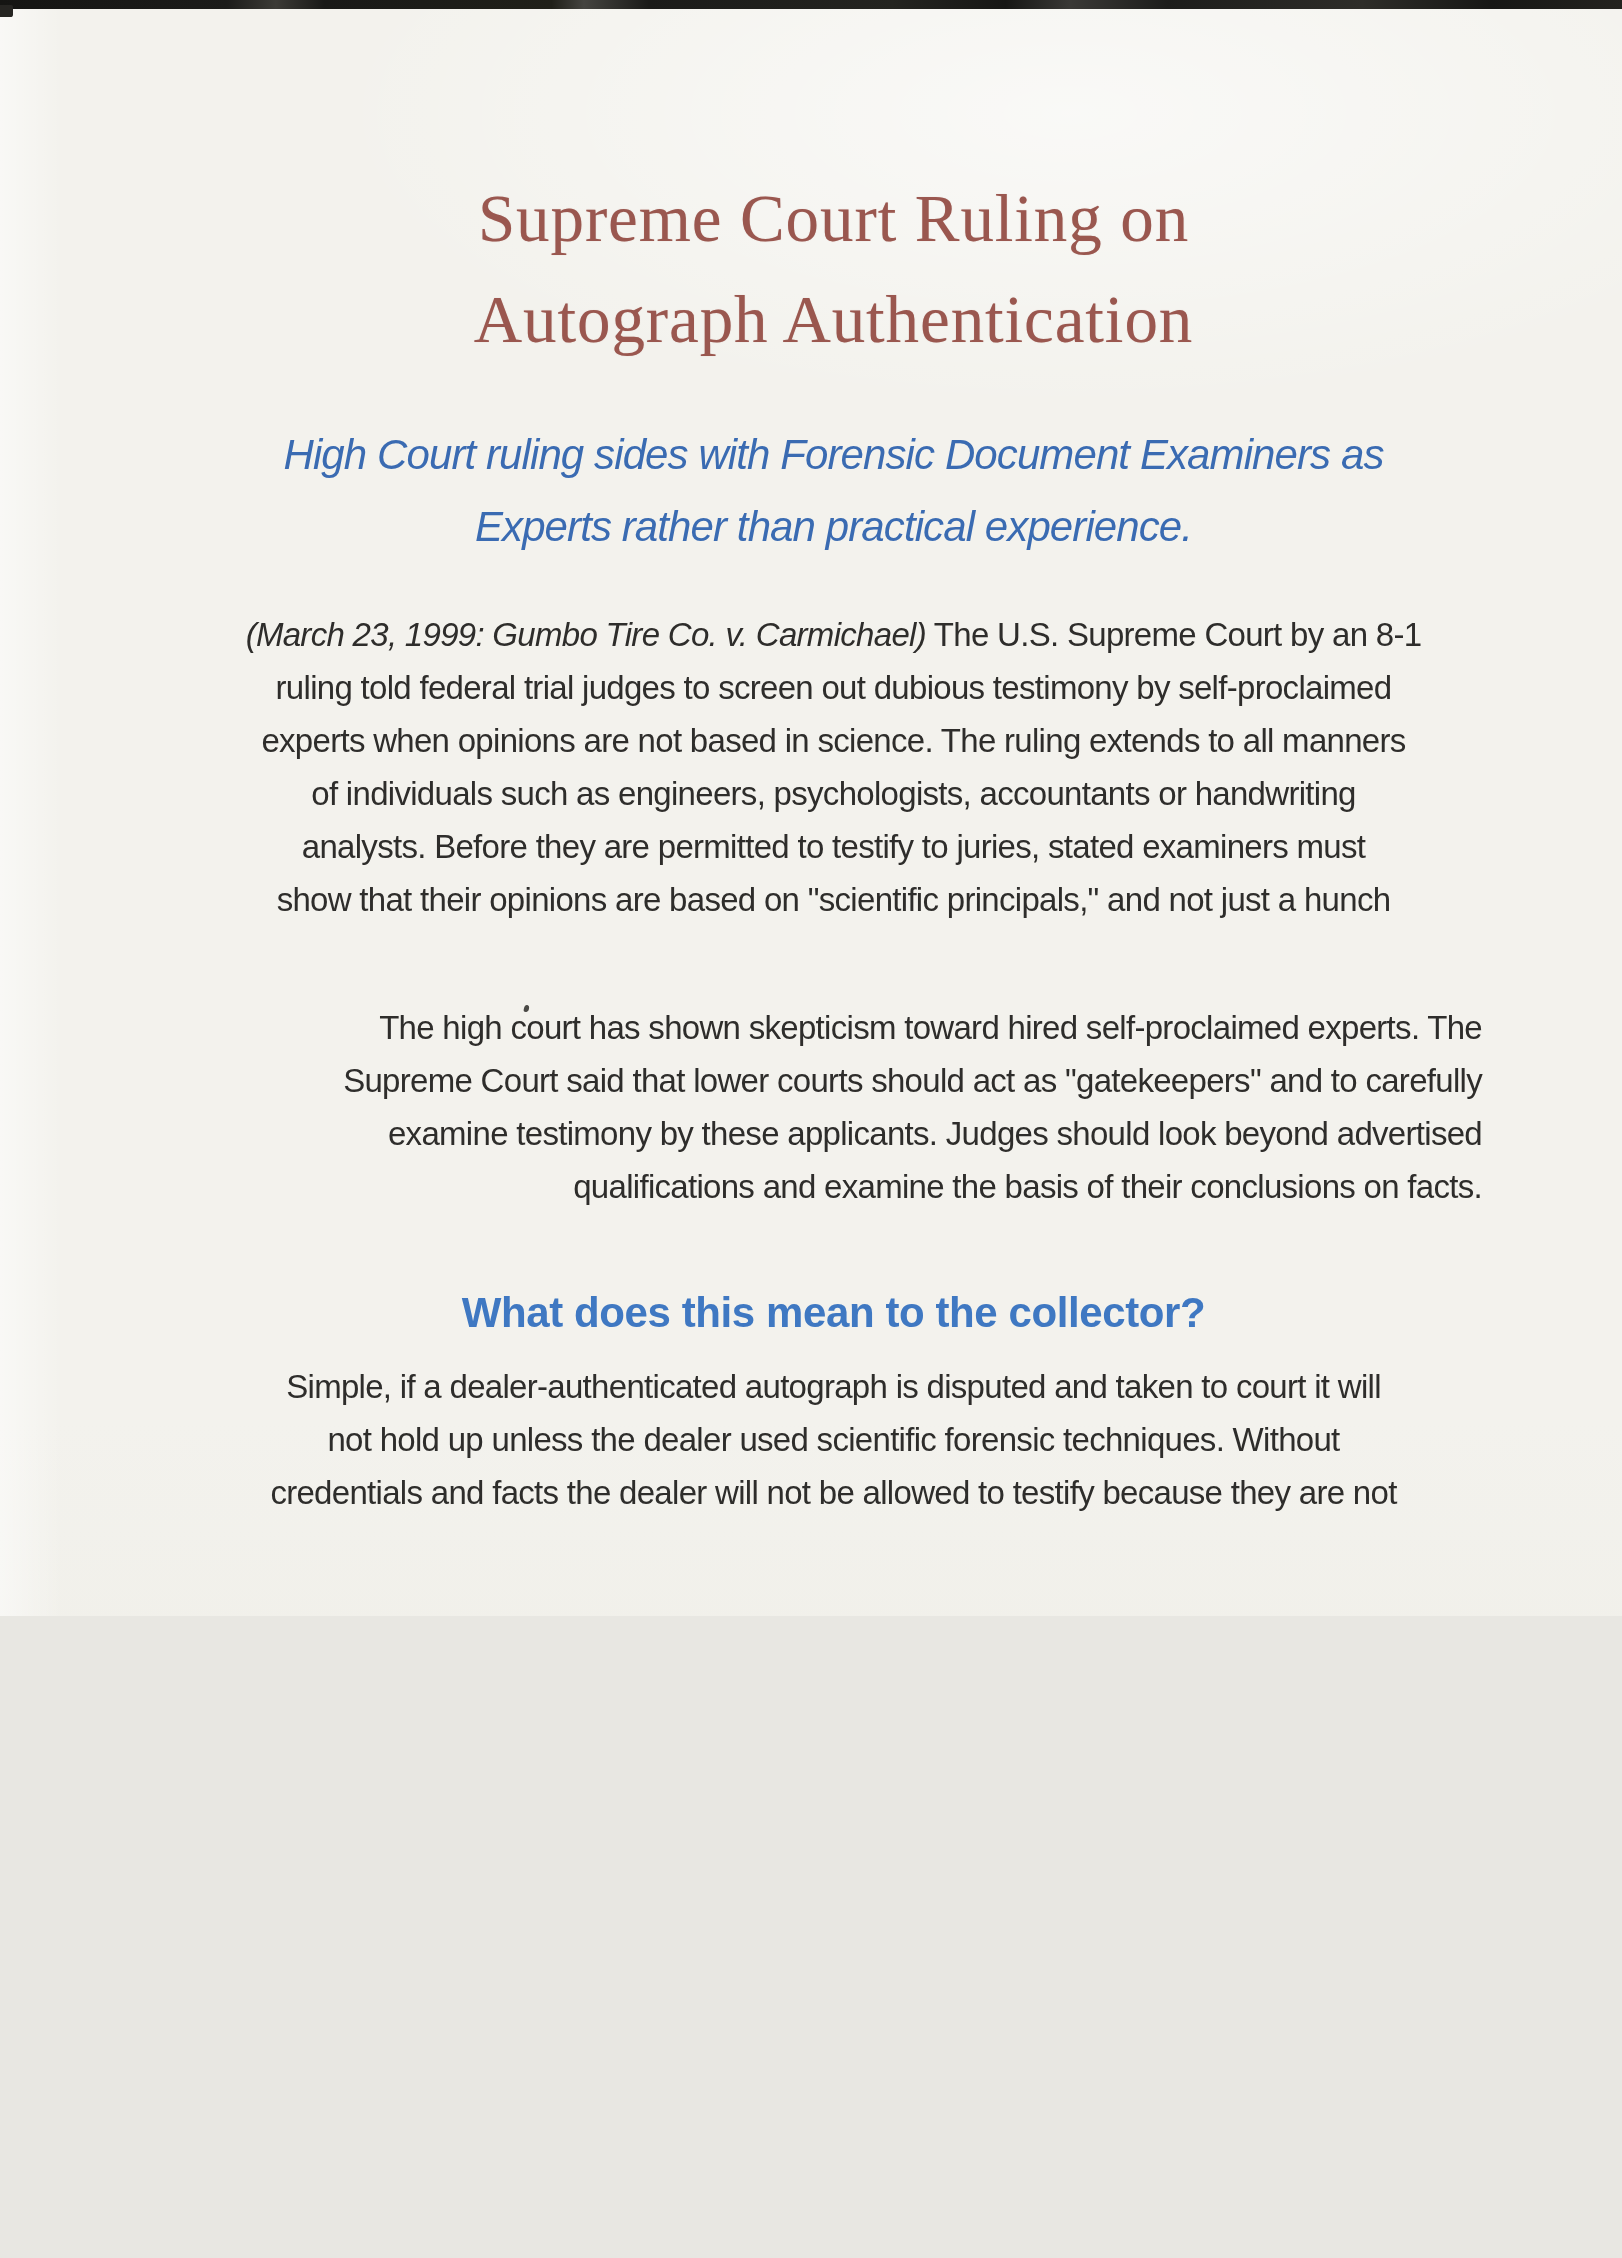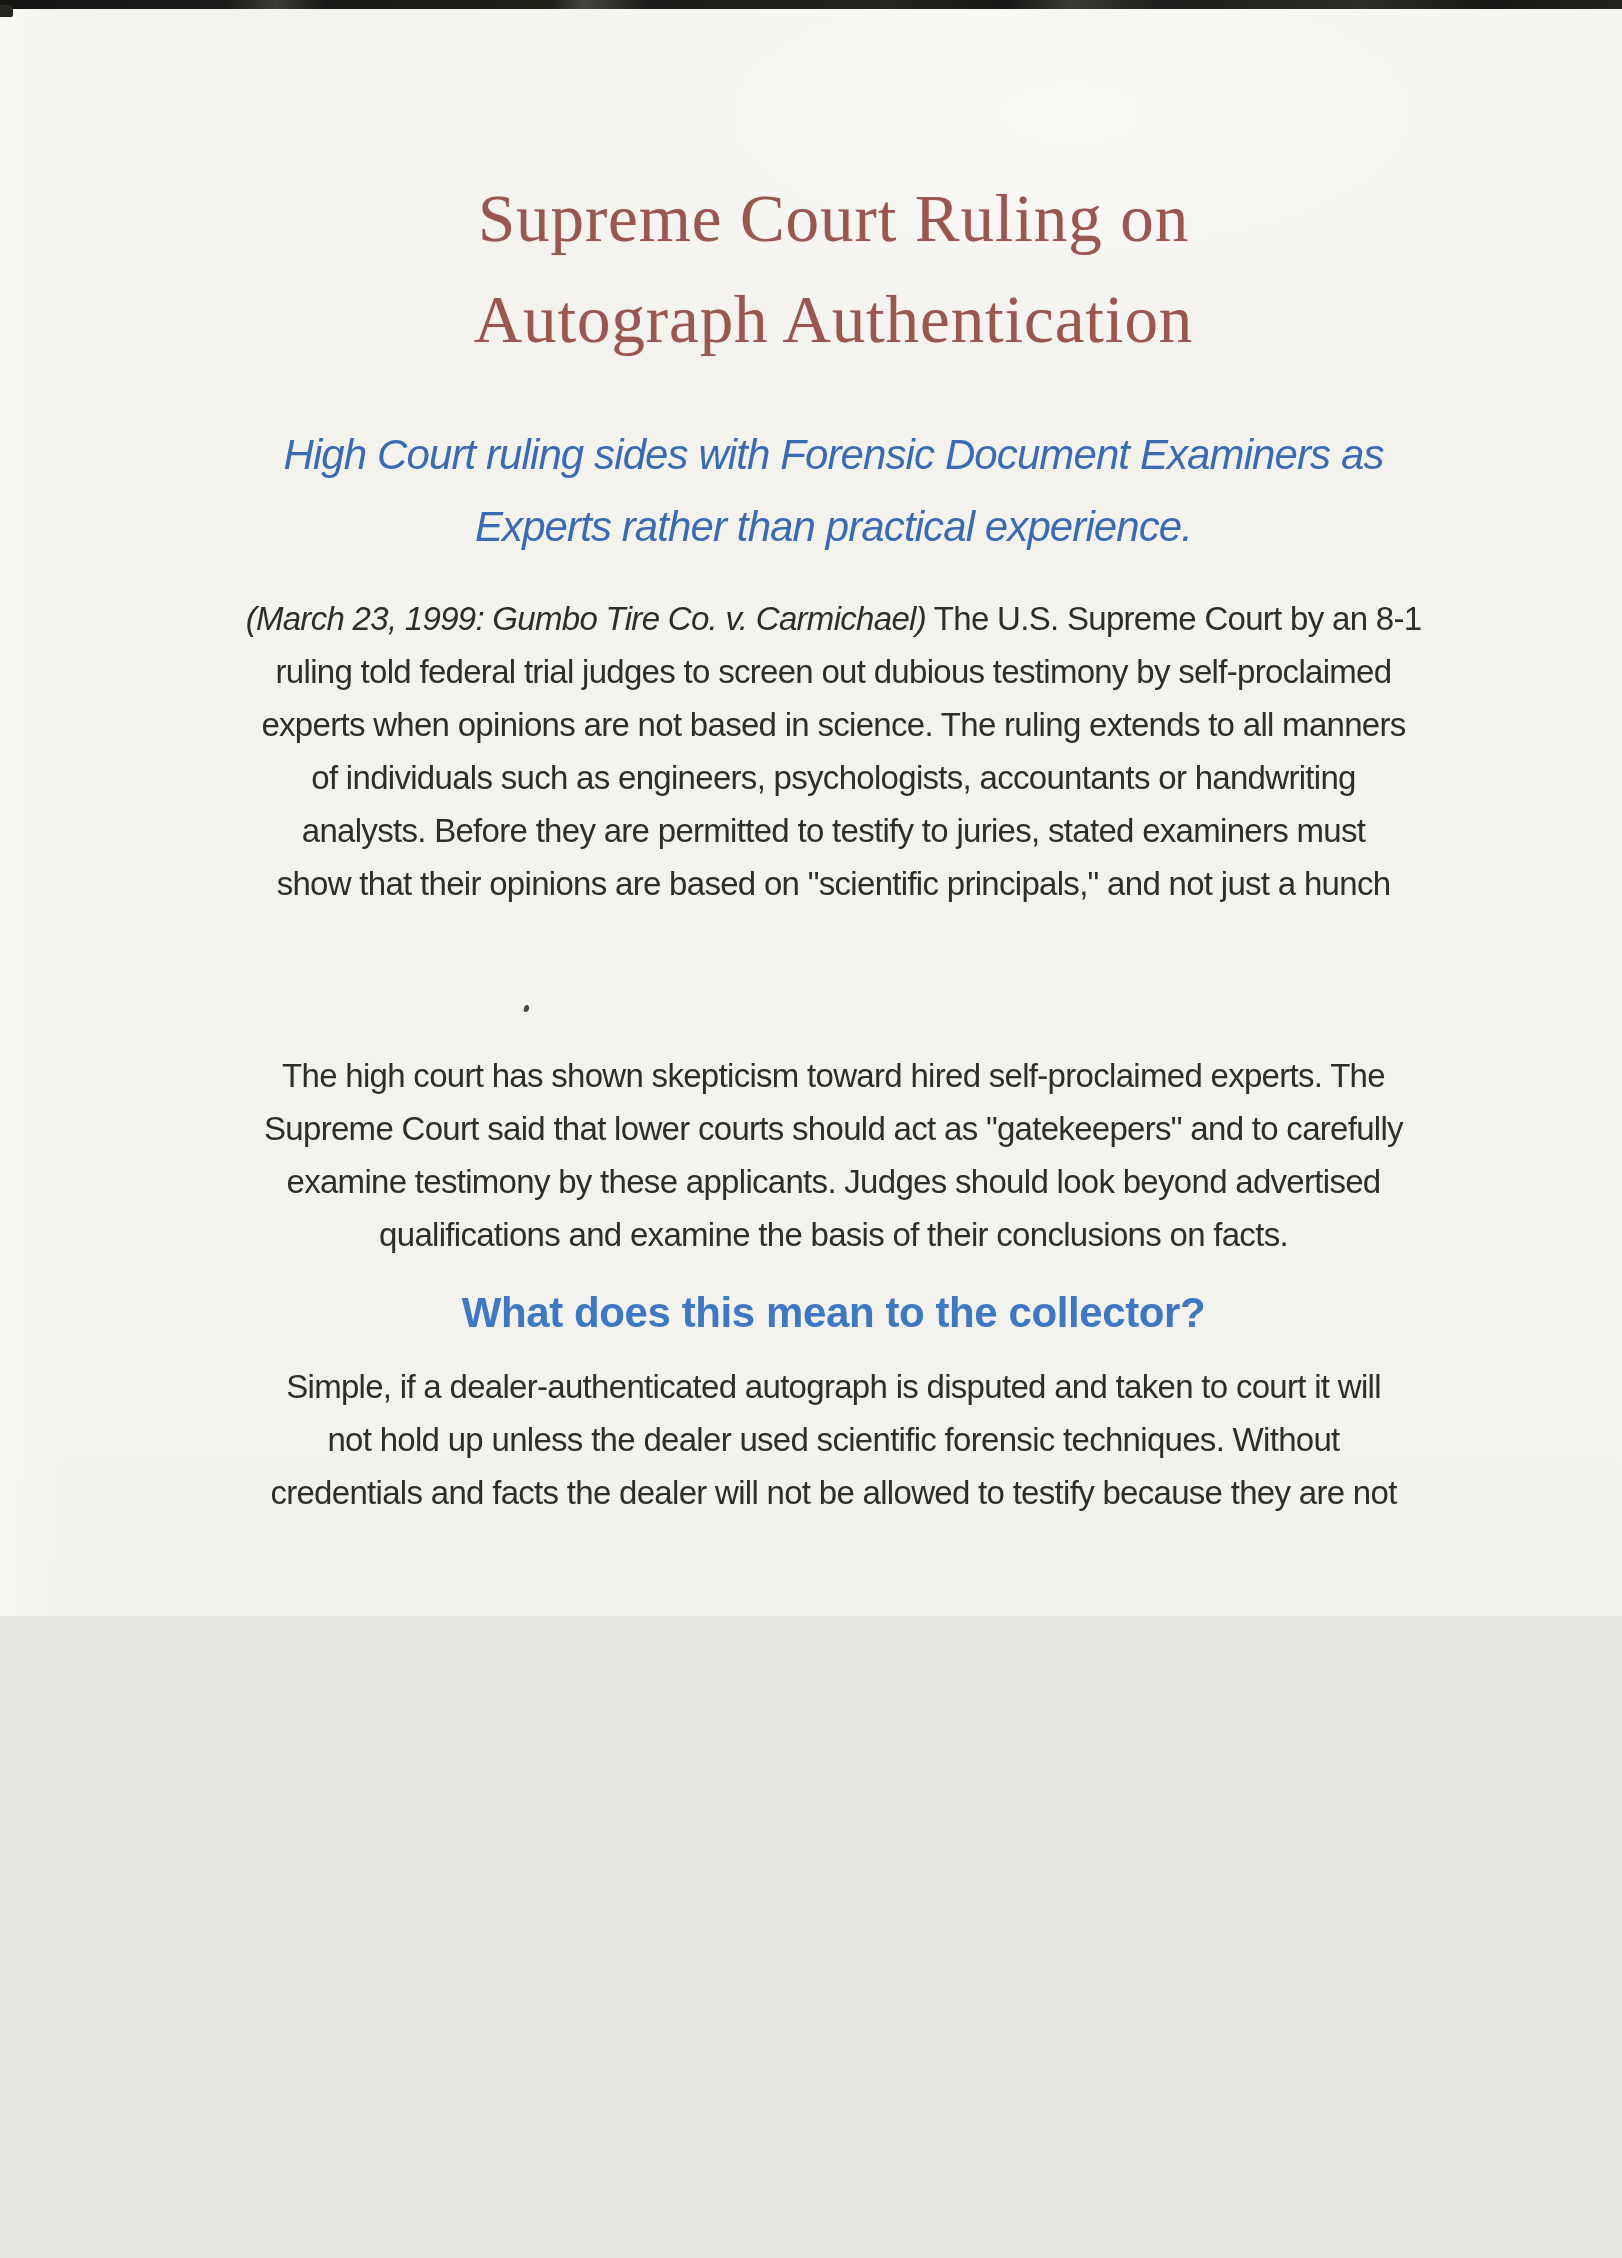--- a/index.html
+++ b/index.html
@@ -88,22 +88,22 @@
     color: var(--accent-blue, #3a6bb2);
   }
   .subtitle .line { display: block; }
   .para {
     font-size: 33px;
     line-height: 53px;
     letter-spacing: -0.7px;
     color: var(--body-text, #2e2d2b);
   }
   .para .italic { font-style: italic; }
-  .p1 { top: 592px; }
-  .p2 { top: 1049px; }
+  .p1 { top: 608px; }
+  .p2 { top: 1001px; text-align: right; }
   .p3 { top: 1352px; margin-top: 8px; }
   .section-heading {
     top: 1286px;
     margin: 0;
     font-size: 42px;
     font-weight: bold;
     line-height: 53px;
     letter-spacing: -0.4px;
     white-space: nowrap;
     color: var(--heading-blue, #3f78c2);

